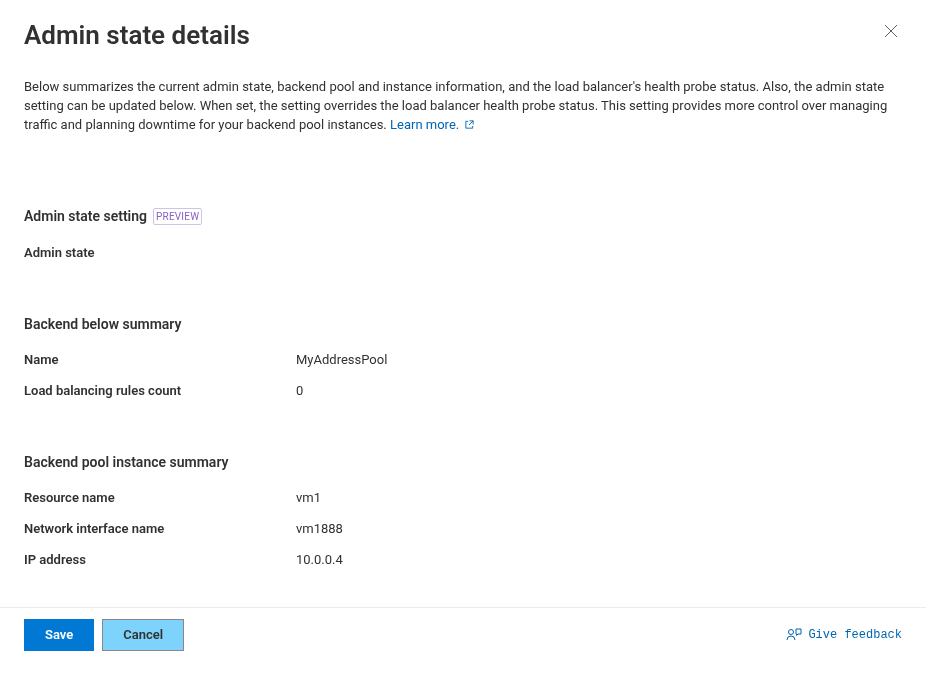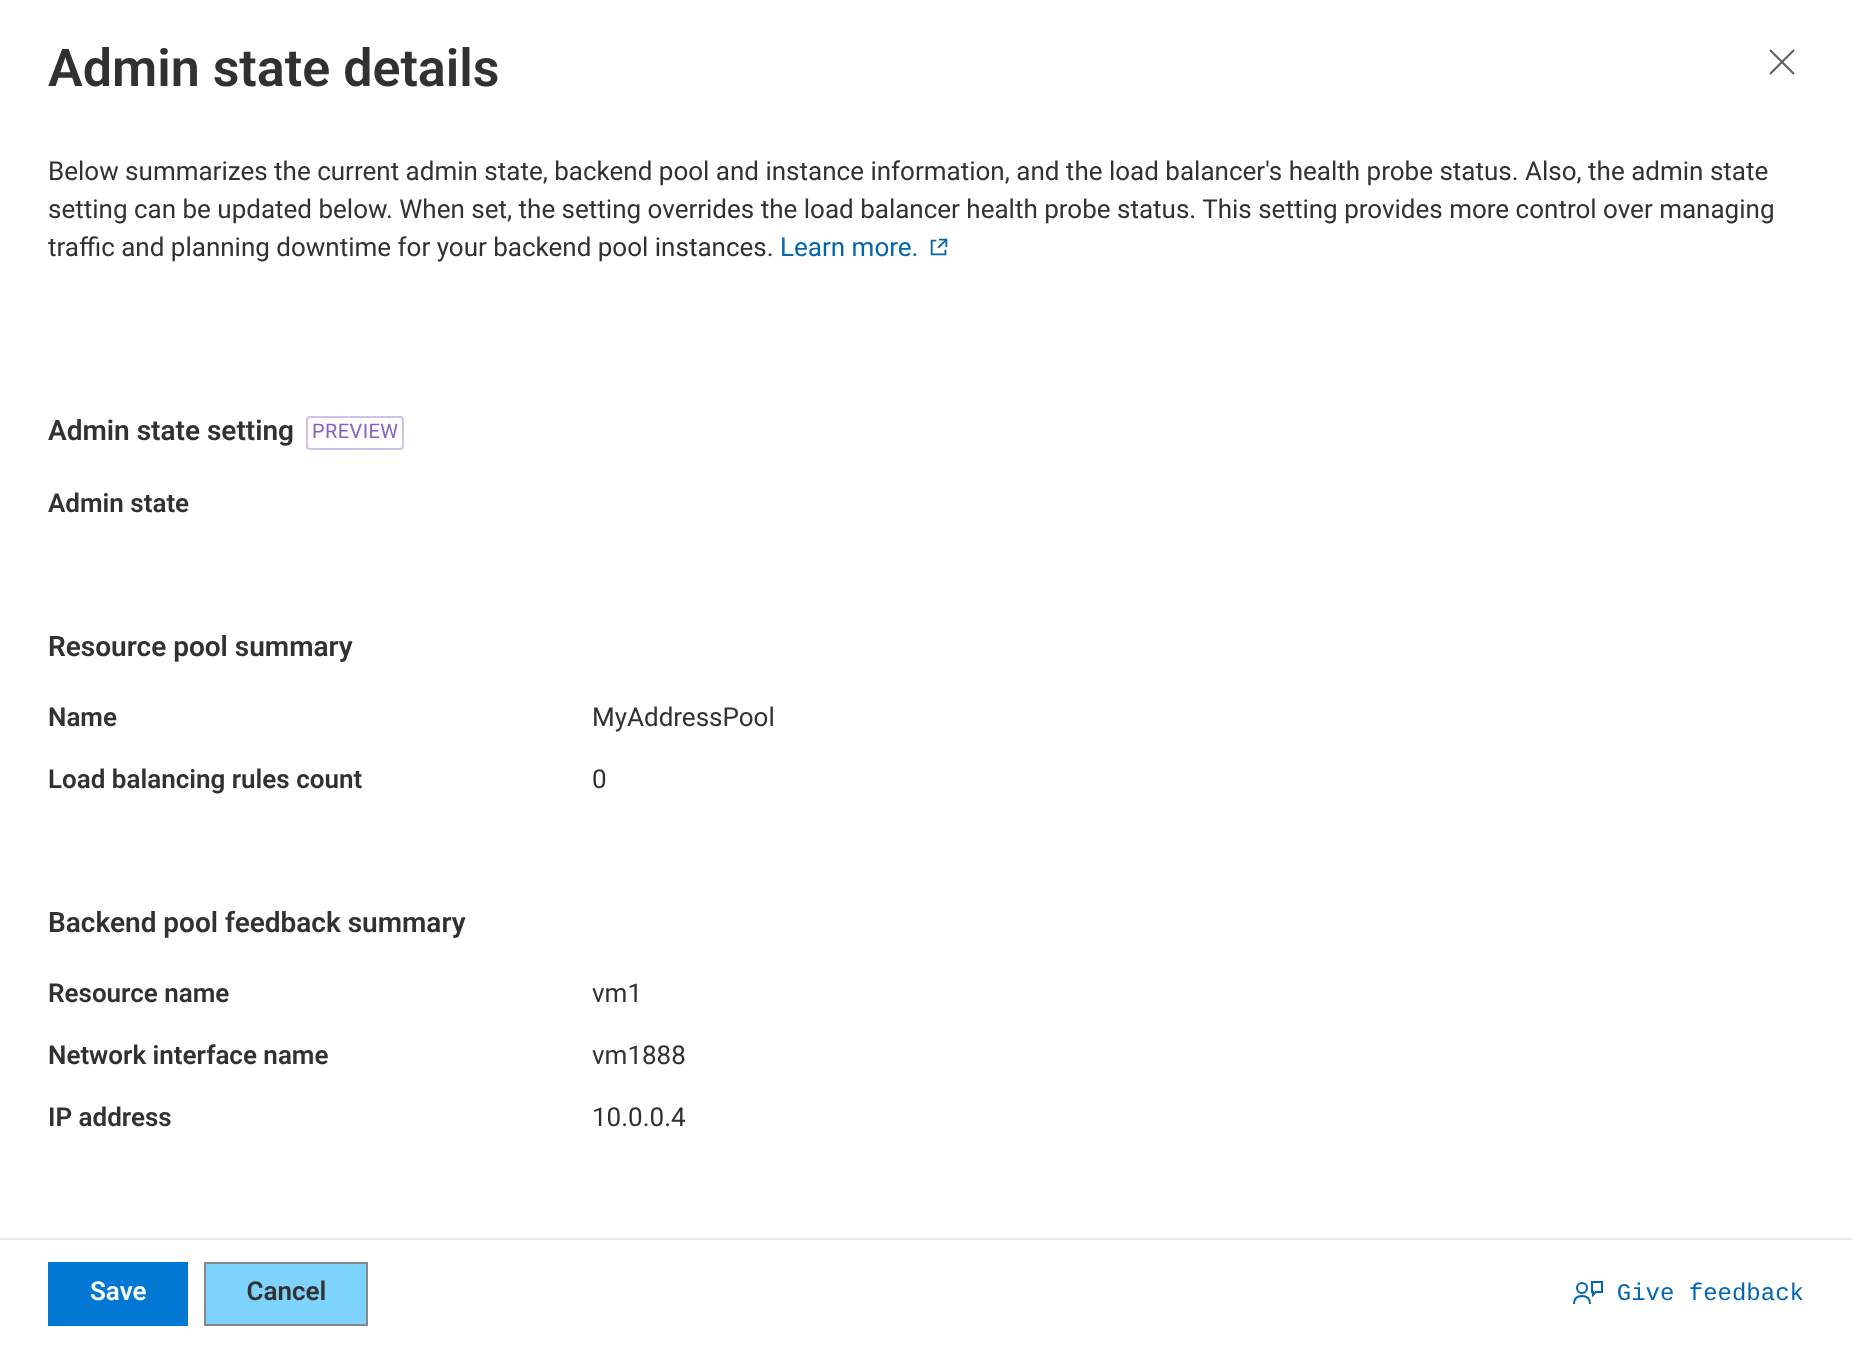--- a/index.html
+++ b/index.html
@@ -121,21 +121,21 @@
     }
     .chevron {
       width: 12px;
       height: 12px;
     }
     .section-gap {
       margin-top: 56px;
     }
     .footer {
       position: absolute;
-      bottom: 0;
+      bottom: 12px;
       left: 0;
       right: 0;
       height: 54px;
       border-top: 1px solid #edebe9;
       display: flex;
       align-items: center;
       justify-content: space-between;
       padding: 0 24px;
       background: #fff;
     }
@@ -203,33 +203,33 @@
   <div class="section-heading">
     <span>Admin state setting</span>
     <span class="preview-badge">PREVIEW</span>
   </div>
 
   <div class="field-row">
     <div class="field-label">Admin state</div>
   </div>
 
   <div class="section-gap">
-    <div class="section-heading">Resource pool summary</div>
+    <div class="section-heading">Backend below summary</div>
     <div class="field-row">
       <div class="field-label">Name</div>
       <div class="field-value">MyAddressPool</div>
     </div>
     <div class="field-row">
       <div class="field-label">Load balancing rules count</div>
       <div class="field-value">0</div>
     </div>
   </div>
 
   <div class="section-gap">
-    <div class="section-heading">Backend pool feedback summary</div>
+    <div class="section-heading">Backend pool instance summary</div>
     <div class="field-row">
       <div class="field-label">Resource name</div>
       <div class="field-value">vm1</div>
     </div>
     <div class="field-row">
       <div class="field-label">Network interface name</div>
       <div class="field-value">vm1888</div>
     </div>
     <div class="field-row">
       <div class="field-label">IP address</div>

